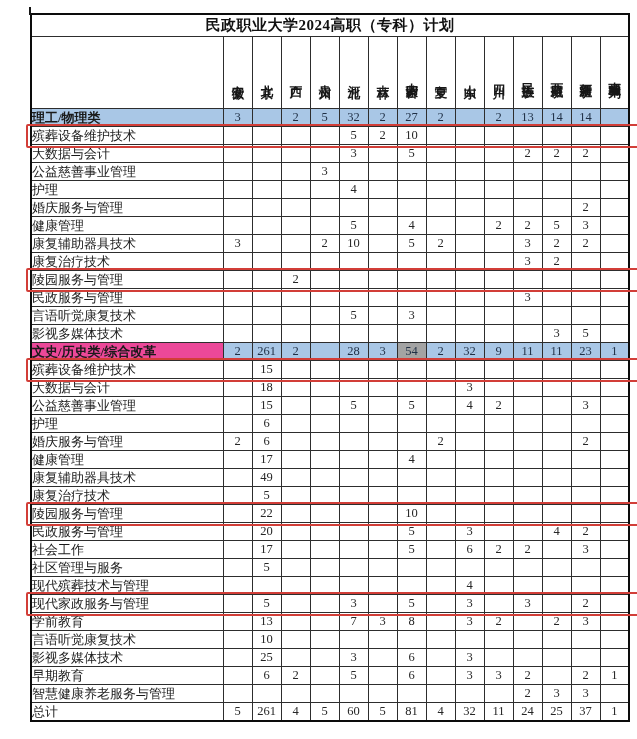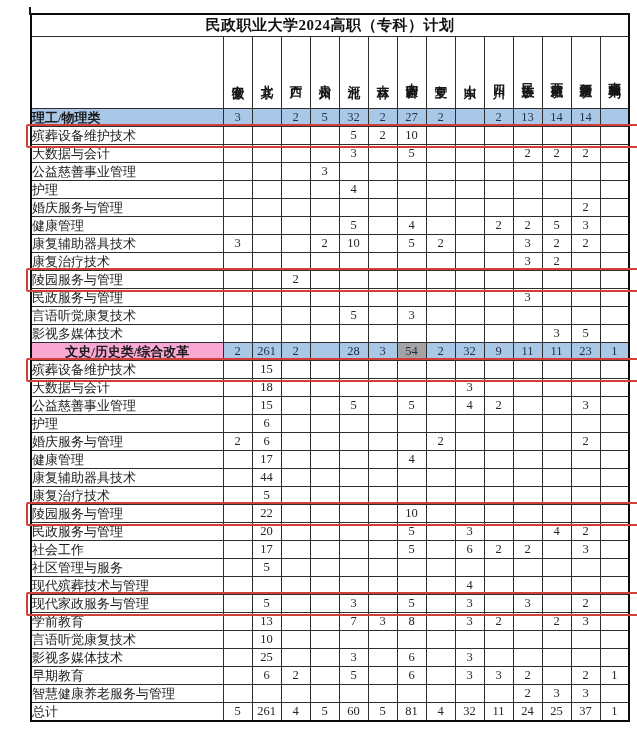--- a/index.html
+++ b/index.html
@@ -299,21 +299,21 @@
           <td class="val"></td>
           <td class="val"></td>
           <td class="val"></td>
           <td class="val"></td>
           <td class="val"></td>
           <td class="val">3</td>
           <td class="val">5</td>
           <td class="val"></td>
         </tr>
         <tr class="section">
-          <td class="label" style="background: #f9a8d4; text-align: center;">文史/历史类/综合改革</td>
+          <td class="label" style="background: #ec4899;">文史/历史类/综合改革</td>
           <td class="val" style="background: rgb(169, 199, 230);">2</td>
           <td class="val" style="background: rgb(169, 199, 230);">261</td>
           <td class="val" style="background: rgb(169, 199, 230);">2</td>
           <td class="val" style="background: rgb(169, 199, 230);"></td>
           <td class="val" style="background: rgb(169, 199, 230);">28</td>
           <td class="val" style="background: rgb(169, 199, 230);">3</td>
           <td class="val" style="background: #a3a3a3;">54</td>
           <td class="val" style="background: rgb(169, 199, 230);">2</td>
           <td class="val" style="background: rgb(169, 199, 230);">32</td>
           <td class="val" style="background: rgb(169, 199, 230);">9</td>
@@ -420,21 +420,21 @@
           <td class="val"></td>
           <td class="val"></td>
           <td class="val"></td>
           <td class="val"></td>
           <td class="val"></td>
           <td class="val"></td>
         </tr>
         <tr>
           <td class="label">康复辅助器具技术</td>
           <td class="val"></td>
-          <td class="val">44</td>
+          <td class="val">49</td>
           <td class="val"></td>
           <td class="val"></td>
           <td class="val"></td>
           <td class="val"></td>
           <td class="val"></td>
           <td class="val"></td>
           <td class="val"></td>
           <td class="val"></td>
           <td class="val"></td>
           <td class="val"></td>

